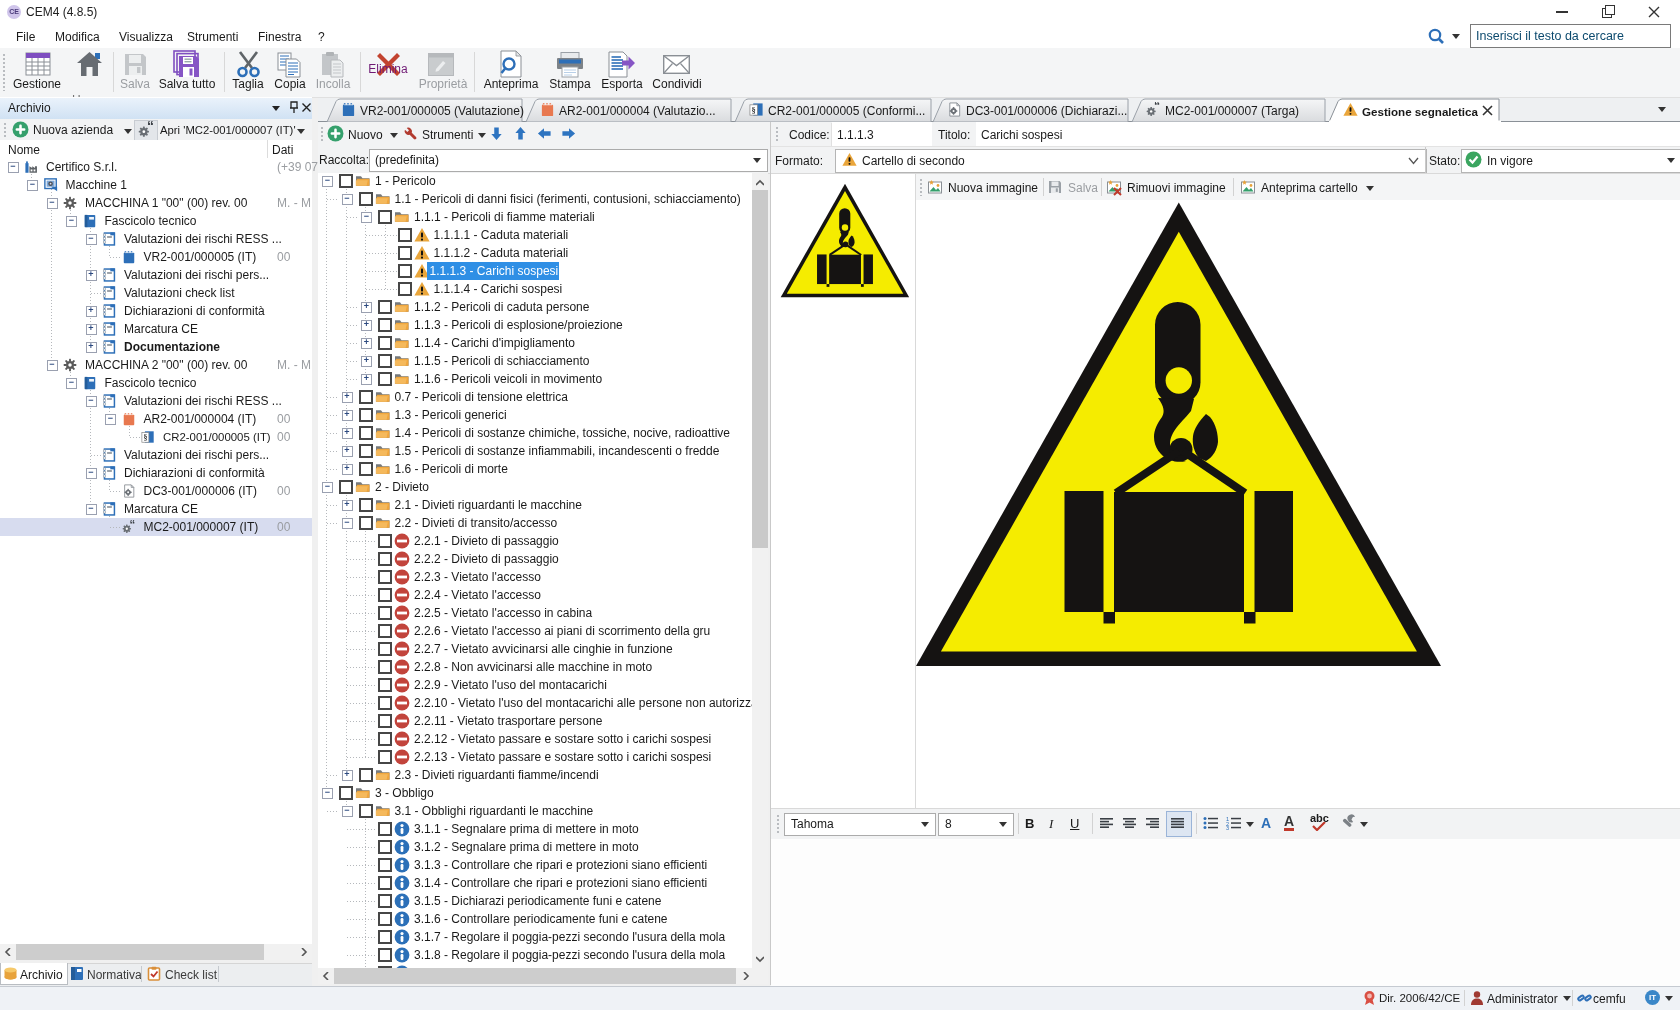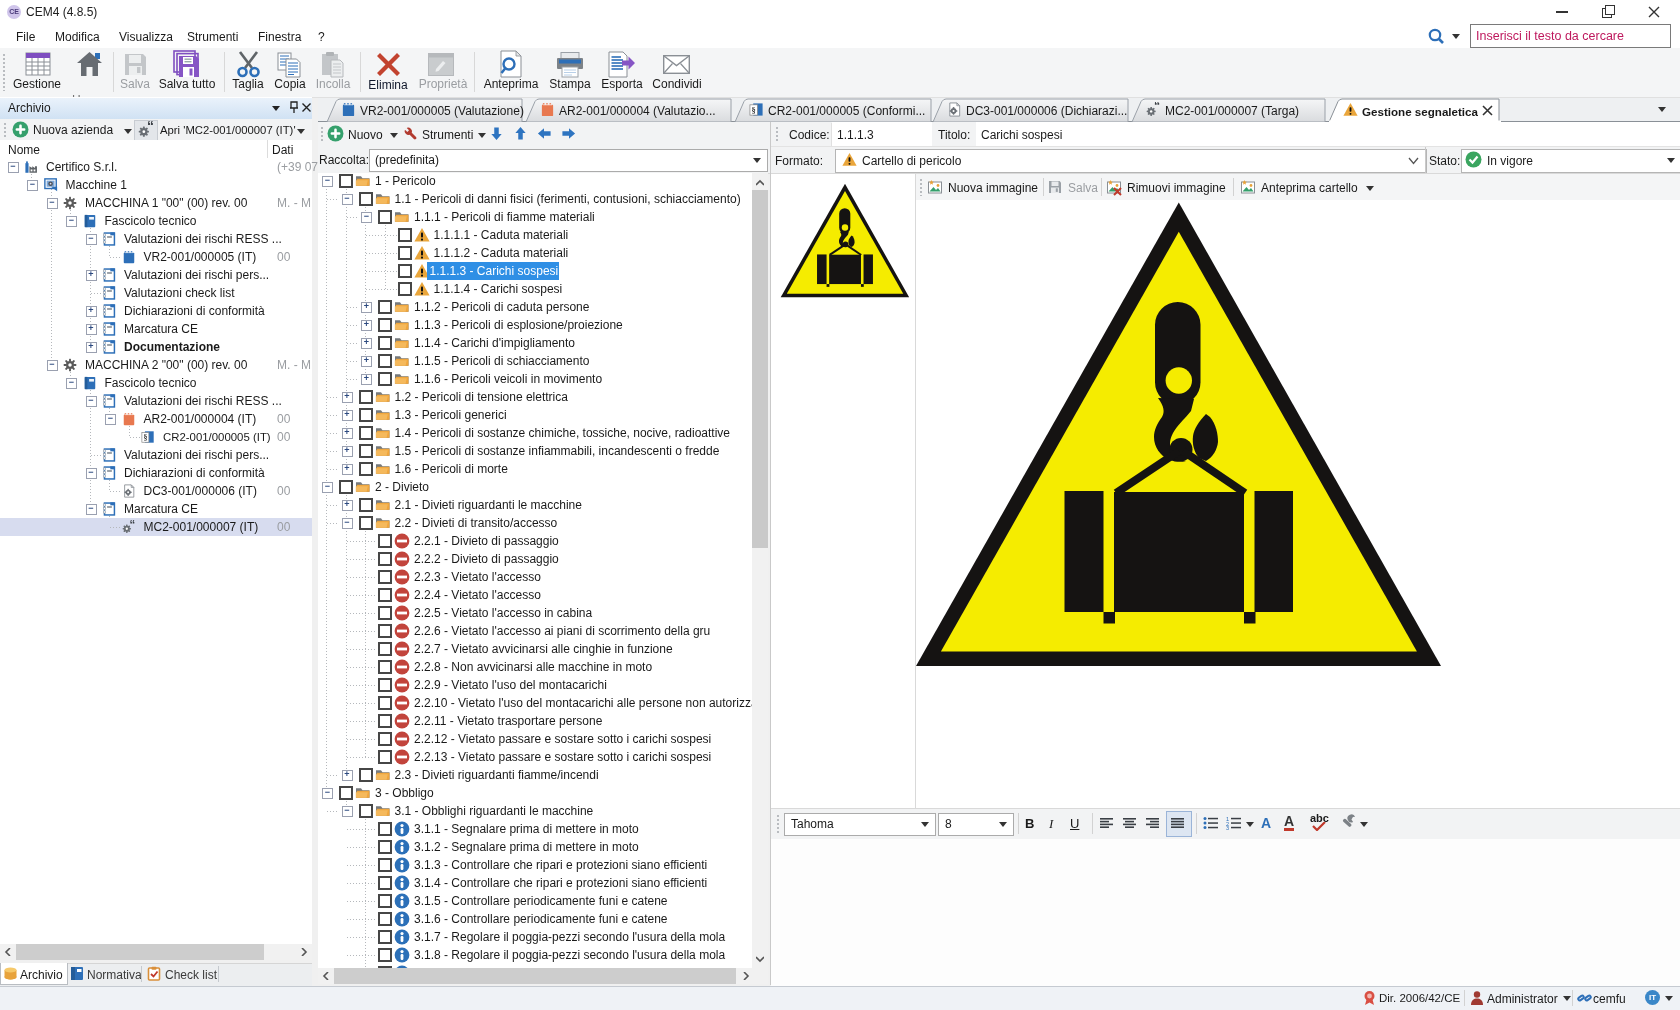--- a/index.html
+++ b/index.html
@@ -212,21 +212,21 @@
 <div class="tx" style="left:119px;top:30px;color:#1a1a1a">Visualizza</div>
 <div class="tx" style="left:187px;top:30px;color:#1a1a1a">Strumenti</div>
 <div class="tx" style="left:258px;top:30px;color:#1a1a1a">Finestra</div>
 <div class="tx" style="left:318px;top:30px;color:#1a1a1a">?</div>
 <svg class="ab" style="left:1427px;top:27px" width="20" height="20">
     <circle cx="8" cy="8" r="5.2" fill="none" stroke="#2d6fb8" stroke-width="2.2"></circle>
     <line x1="11.5" y1="11.5" x2="16" y2="16" stroke="#2d6fb8" stroke-width="2.6"></line>
   </svg>
 <div class="carrow" style="left:1452px;top:34px;border-top-color:#333"></div>
 <div class="ab" style="left:1470px;top:24px;width:199px;height:22px;background:#fff;border:1px solid #7a7a7a"></div>
-<div class="tx" style="left:1476px;top:29px;color:#be185d;font-size:12.5px">Inserisci il testo da cercare</div>
+<div class="tx" style="left:1476px;top:29px;color:#0c4a6e;font-size:12.5px">Inserisci il testo da cercare</div>
 <div class="ab" style="left:0;top:48px;width:1680px;height:49px;background:#f4f5f6;border-bottom:1px solid #e0e0e0"></div>
 <div class="dots" style="left:2px;top:53px;height:38px"></div>
 <div class="ab" style="left:113px;top:52px;width:1px;height:40px;background:#d8d8d8"></div>
 <div class="ab" style="left:224px;top:52px;width:1px;height:40px;background:#d8d8d8"></div>
 <div class="ab" style="left:360px;top:52px;width:1px;height:40px;background:#d8d8d8"></div>
 <div class="ab" style="left:474px;top:52px;width:1px;height:40px;background:#d8d8d8"></div>
 <svg class="ab" style="left:25px;top:52px" width="26" height="25">
 <rect x="1" y="1" width="24" height="22" fill="#fff" stroke="#8a8f95"></rect>
 <rect x="1" y="1" width="24" height="5" fill="#7f4fc0"></rect>
 <g stroke="#8a8f95" stroke-width="1">
@@ -298,21 +298,21 @@
       <line x1="12" y1="13" x2="20" y2="13"></line>
       <line x1="12" y1="16" x2="20" y2="16"></line>
       <line x1="12" y1="19" x2="20" y2="19"></line>
       <line x1="12" y1="22" x2="20" y2="22"></line>
     </g>
   </svg>
 <div class="tx" style="left:333px;top:77px;transform:translateX(-50%);color:#9a9da1">Incolla</div>
 <svg class="ab" style="left:377px;top:53px" width="23" height="23">
 <path d="M3,0 L11.5,8.5 L20,0 L23,3 L14.5,11.5 L23,20 L20,23 L11.5,14.5 L3,23 L0,20 L8.5,11.5 L0,3 Z" fill="#c2432f"></path>
   </svg>
-<div class="tx" style="left:388px;top:78px;transform:translateX(-50%);color:#0f172a">Elimina</div>
+<div class="tx" style="left:388px;top:62px;transform:translateX(-50%);color:#701a75">Elimina</div>
 <svg class="ab" style="left:428px;top:53px" width="26" height="23">
 <rect x="0.5" y="0.5" width="25" height="22" fill="#c9ccce" stroke="#b6b9bc"></rect>
 <rect x="0.5" y="0.5" width="25" height="4" fill="#b6b9bc"></rect>
 <path d="M8,16 L15,8 L17.5,10 L10.5,18 L7.5,18.8 Z" fill="#eceeef"></path>
   </svg>
 <div class="tx" style="left:443px;top:77px;transform:translateX(-50%);color:#9a9da1">Proprietà</div>
 <svg class="ab" style="left:499px;top:50px" width="24" height="28">
 <path d="M2,1 L17,1 L22,6 L22,27 L2,27 Z" fill="#fff" stroke="#8a8f95"></path>
 <path d="M17,1 L17,6 L22,6 Z" fill="#e3e5e7" stroke="#8a8f95" stroke-width="0.8"></path>
 <circle cx="10" cy="14" r="5.5" fill="#fff" stroke="#2d6fb8" stroke-width="2.4"></circle>
@@ -724,21 +724,21 @@
 <div class="cb" style="left:60.0px;top:200px"></div>
 <svg class="ab" style="left:76.0px;top:199px" width="16" height="16">
       <use href="#folder16"></use>
     </svg>
 <div class="trow" style="left:96.0px;top:198px">1.1.6 - Pericoli veicoli in movimento</div>
 <div class="exp" style="left:23.5px;top:220px">+</div>
 <div class="cb" style="left:40.5px;top:218px"></div>
 <svg class="ab" style="left:56.5px;top:217px" width="16" height="16">
       <use href="#folder16"></use>
     </svg>
-<div class="trow" style="left:76.5px;top:216px">1.2 - Pericoli di tensione elettrica</div>
+<div class="trow" style="left:76.5px;top:216px">0.7 - Pericoli di tensione elettrica</div>
 <div class="exp" style="left:23.5px;top:238px">+</div>
 <div class="cb" style="left:40.5px;top:236px"></div>
 <svg class="ab" style="left:56.5px;top:235px" width="16" height="16">
       <use href="#folder16"></use>
     </svg>
 <div class="trow" style="left:76.5px;top:234px">1.3 - Pericoli generici</div>
 <div class="exp" style="left:23.5px;top:256px">+</div>
 <div class="cb" style="left:40.5px;top:254px"></div>
 <svg class="ab" style="left:56.5px;top:253px" width="16" height="16">
       <use href="#folder16"></use>
@@ -874,21 +874,21 @@
 <div class="trow" style="left:96.0px;top:684px">3.1.3 - Controllare che ripari e protezioni siano efficienti</div>
 <div class="cb" style="left:60.0px;top:704px"></div>
 <svg class="ab" style="left:76.0px;top:703px" width="16" height="16">
       <use href="#info16"></use>
     </svg>
 <div class="trow" style="left:96.0px;top:702px">3.1.4 - Controllare che ripari e protezioni siano efficienti</div>
 <div class="cb" style="left:60.0px;top:722px"></div>
 <svg class="ab" style="left:76.0px;top:721px" width="16" height="16">
       <use href="#info16"></use>
     </svg>
-<div class="trow" style="left:96.0px;top:720px">3.1.5 - Controllare periodicamente funi e catene</div>
+<div class="trow" style="left:96.0px;top:720px">3.1.5 - Dichiarazi periodicamente funi e catene</div>
 <div class="cb" style="left:60.0px;top:740px"></div>
 <svg class="ab" style="left:76.0px;top:739px" width="16" height="16">
       <use href="#info16"></use>
     </svg>
 <div class="trow" style="left:96.0px;top:738px">3.1.6 - Controllare periodicamente funi e catene</div>
 <div class="cb" style="left:60.0px;top:758px"></div>
 <svg class="ab" style="left:76.0px;top:757px" width="16" height="16">
       <use href="#info16"></use>
     </svg>
 <div class="trow" style="left:96.0px;top:756px">3.1.7 - Regolare il poggia-pezzi secondo l'usura della mola</div>
@@ -929,21 +929,21 @@
 <div class="tx" style="left:837px;top:128px">1.1.1.3</div>
 <div class="ab" style="left:932px;top:122px;width:44px;height:25px;background:#f2f3f4"></div>
 <div class="tx" style="left:938px;top:128px">Titolo:</div>
 <div class="tx" style="left:981px;top:128px">Carichi sospesi</div>
 <div class="ab" style="left:771px;top:146px;width:909px;height:1px;background:#e3e3e3"></div>
 <div class="tx" style="left:775px;top:154px">Formato:</div>
 <div class="ab" style="left:835px;top:149px;width:590px;height:22px;background:#fff;border:1px solid #b5b5b5"></div>
 <svg class="ab" style="left:842px;top:152px" width="15" height="15">
     <use href="#warn16"></use>
   </svg>
-<div class="tx" style="left:862px;top:154px">Cartello di pericolo</div>
+<div class="tx" style="left:862px;top:154px">Cartello di secondo</div>
 <svg class="ab" style="left:1408px;top:157px" width="11" height="8">
     <path d="M1,1 L5.5,6.5 L10,1" stroke="#555" stroke-width="1.3" fill="none"></path>
   </svg>
 <div class="ab" style="left:1425px;top:147px;width:1px;height:27px;background:#c9c9c9"></div>
 <div class="tx" style="left:1429px;top:154px">Stato:</div>
 <div class="ab" style="left:1461px;top:149px;width:219px;height:22px;background:#fff;border:1px solid #b5b5b5"></div>
 <svg class="ab" style="left:1465px;top:151px" width="17" height="17">
     <circle cx="8.5" cy="8.5" r="8" fill="#3aa55f"></circle>
     <path d="M4.5,8.5 L7.5,11.5 L12.5,5.5" stroke="#fff" stroke-width="2.2" fill="none"></path>
   </svg>

